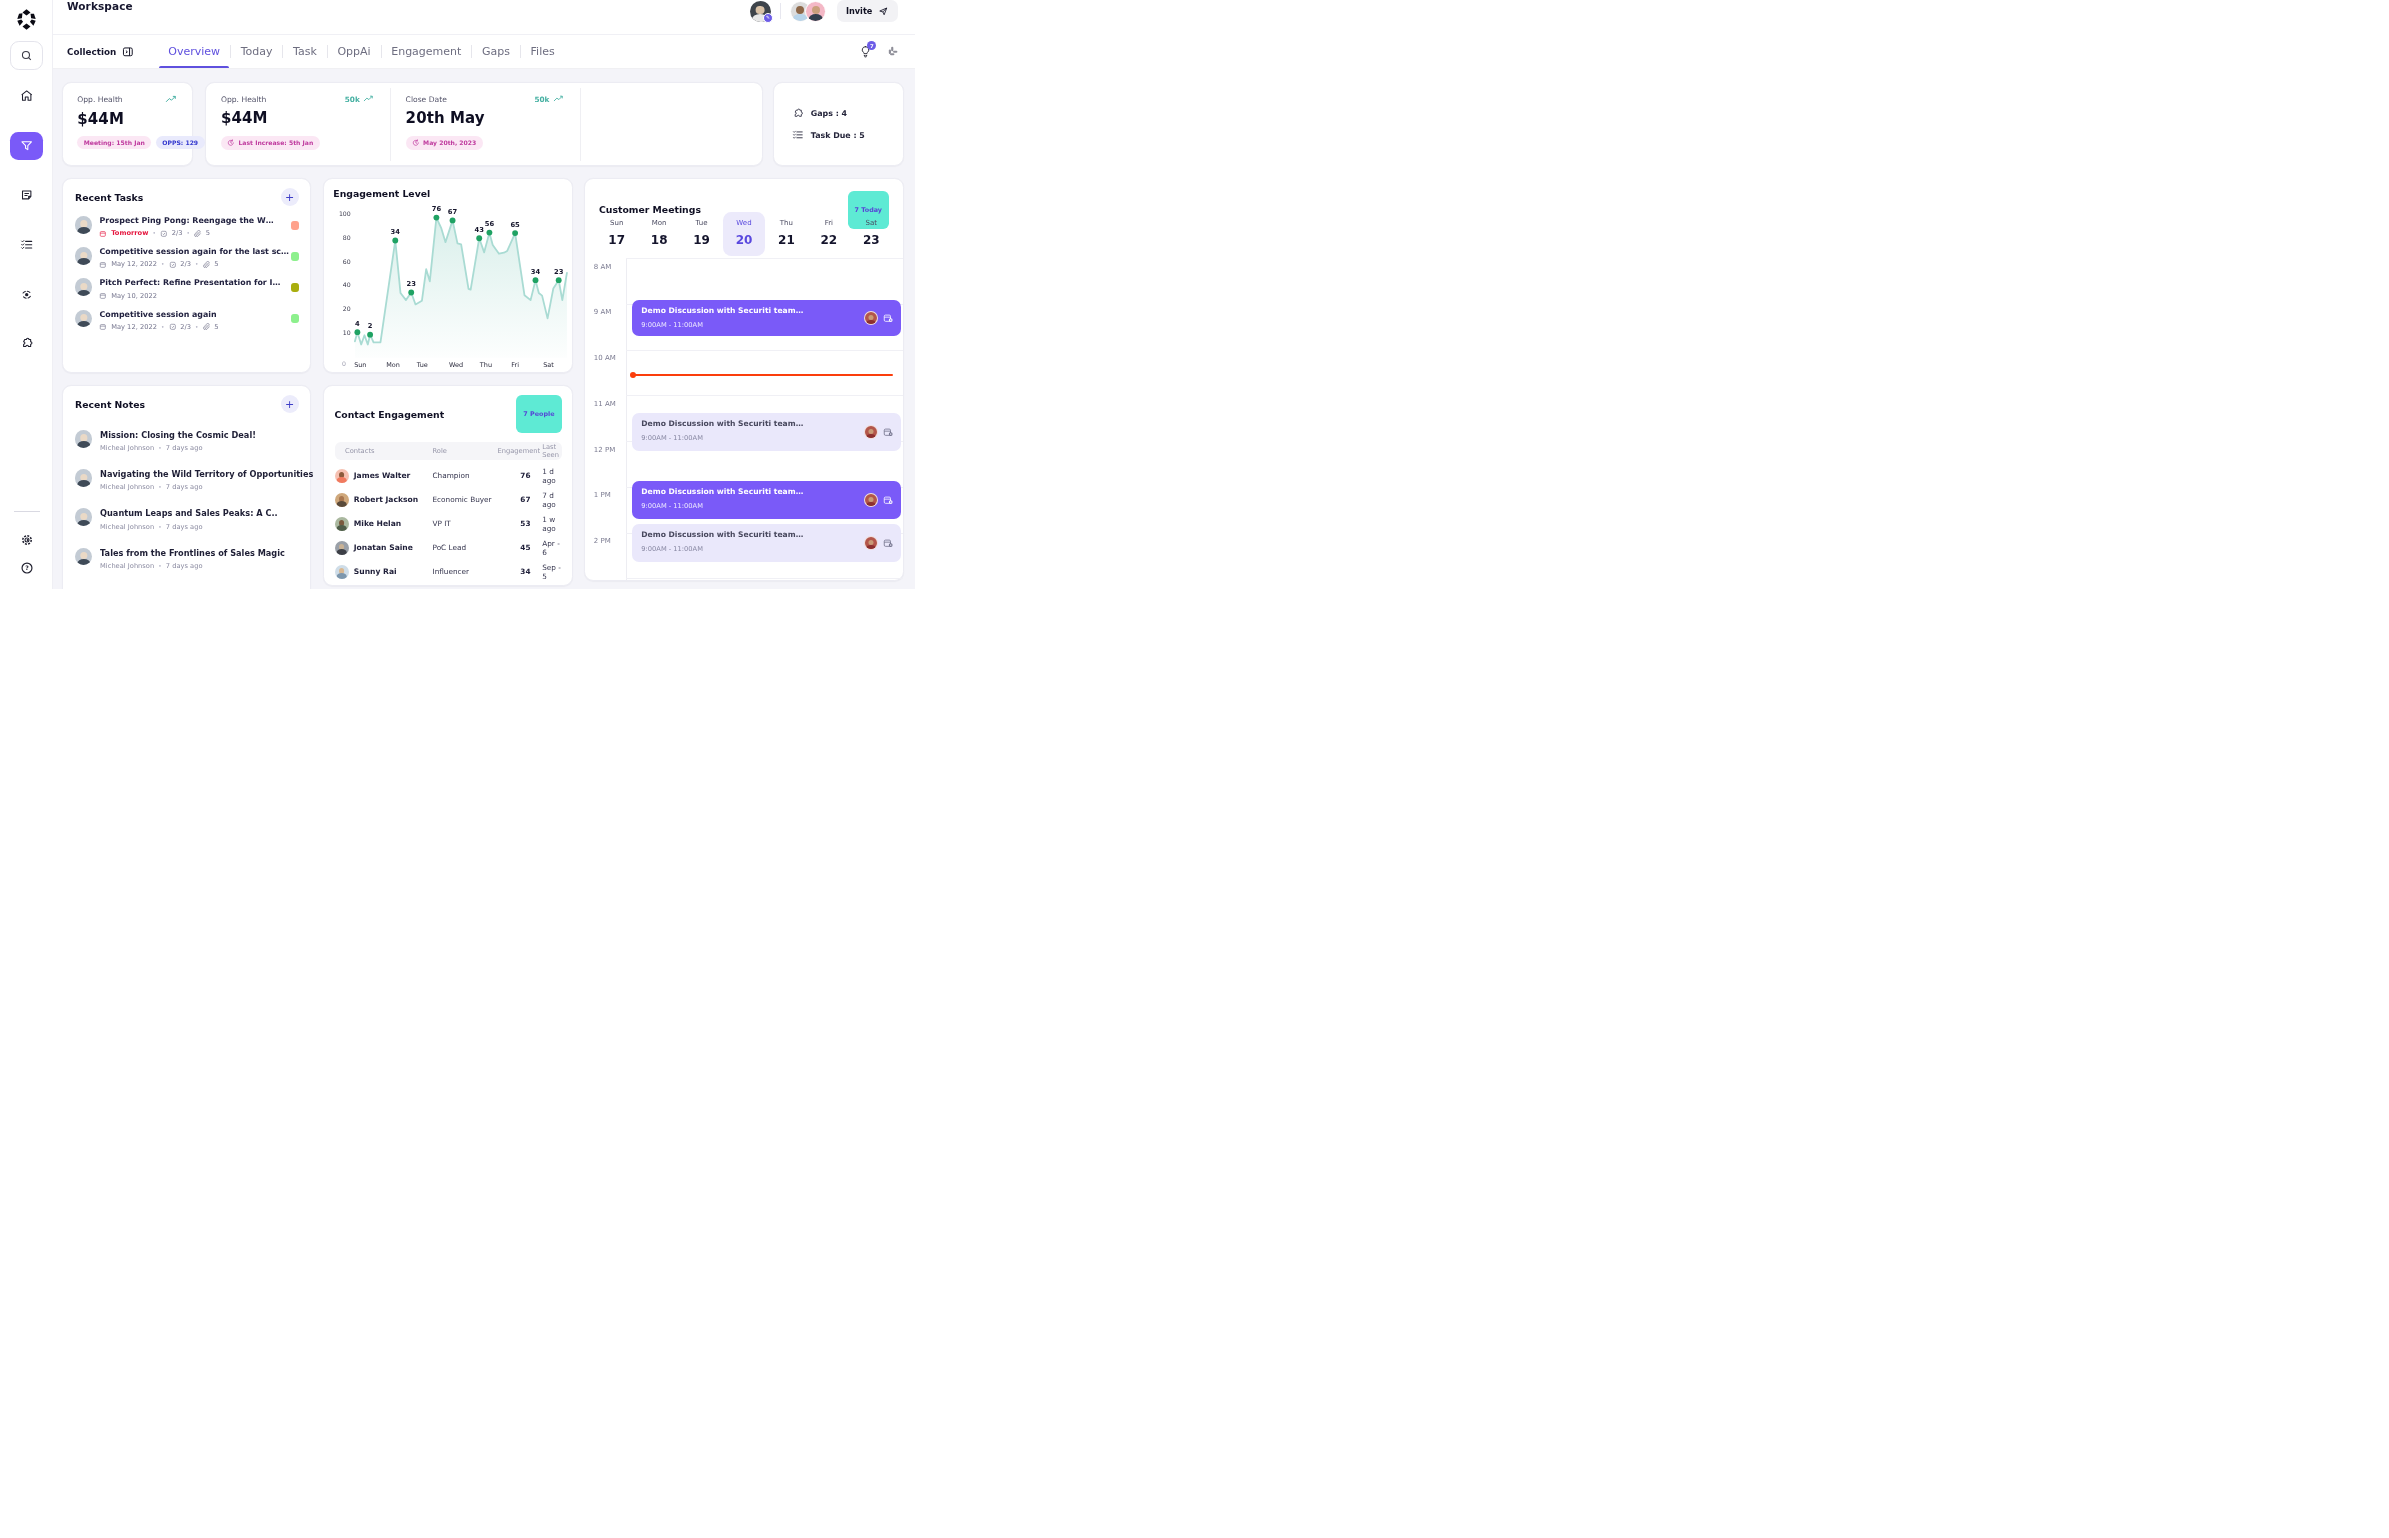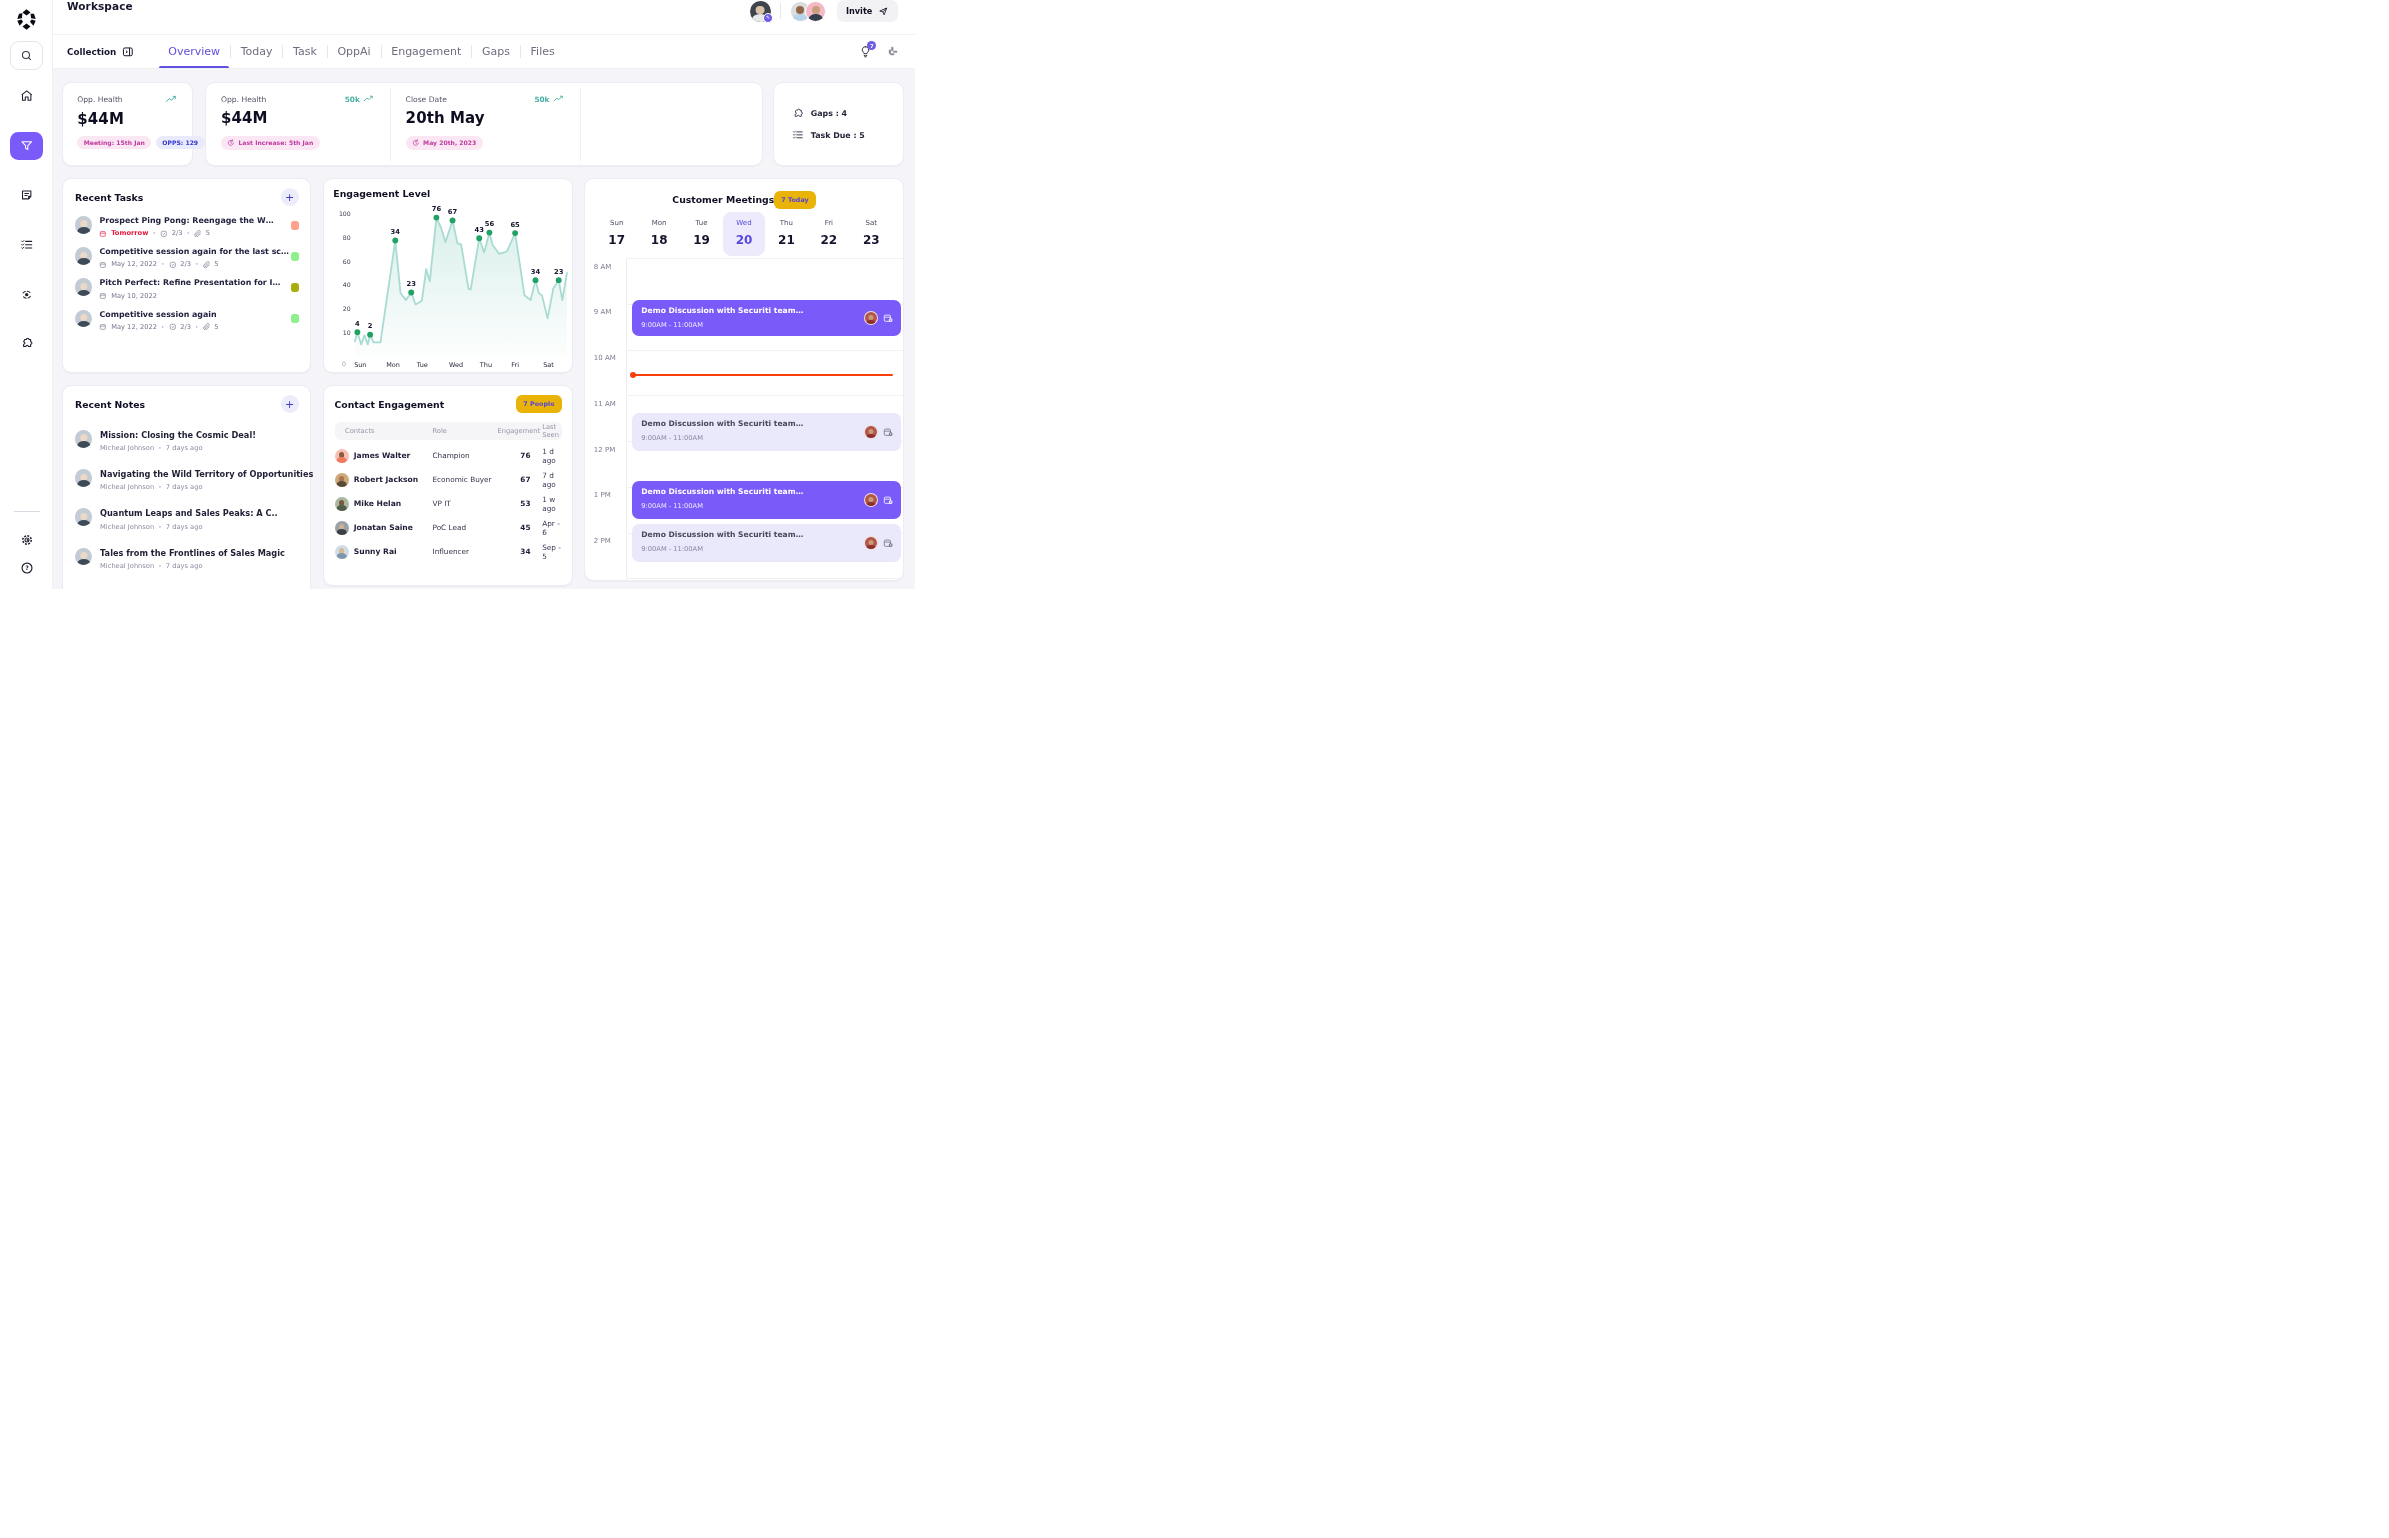--- a/index.html
+++ b/index.html
@@ -95,22 +95,22 @@
   .kpi-vsep { width:0.6px; background:#EFEFF3; margin:4.7px 0; }
   .side-kpi { display:flex; flex-direction:column; justify-content:center; gap:10px; padding:11.7px 17.5px; }
   .side-kpi-row { display:flex; align-items:center; gap:7.6px; font-size:7.9px; font-weight:700; color:#24243A; }
 
   
   .card-head { display:flex; align-items:center; justify-content:space-between; }
   .card-title { font-size:9.3px; font-weight:800; color:#101024; }
   .plus-btn { width:18px; height:18px; border-radius:50%; background:#ECECFB; border:none;
     color:#3D3DC7; font-size:11px; line-height:1; cursor:pointer; display:flex;
     align-items:center; justify-content:center; font-family:inherit; }
-  .mini-pill { background:#eab308; color:#5646D6; font-size:6.4px; font-weight:700;
-    border-radius:5.8px; padding:5px 7px; }
+  .mini-pill { background:#5eead4; color:#5646D6; font-size:6.4px; font-weight:700;
+    border-radius:5.8px; padding:15px 7px; }
 
   
   .task-item { display:flex; align-items:flex-start; margin-top:10px; cursor:pointer; }
   .task-item .av { width:17.5px; height:17.5px; }
   .task-body { margin-left:7px; flex:1; min-width:0; }
   .task-title { font-size:7.9px; font-weight:600; color:#222240; white-space:nowrap; }
   .task-meta { display:flex; align-items:center; gap:4.1px; margin-top:4.1px; font-size:6.7px; color:#73738C; }
   .task-meta .urgent { color:#E5173F; font-weight:600; }
   .dot-sep { color:#B9B9C9; font-size:5.8px; }
   .status-dot { width:7.6px; height:8.8px; border-radius:2.9px; margin-top:4.7px; flex:none; }
@@ -533,21 +533,21 @@
         <circle cx="315.8" cy="58.7" r="5.2" fill="#1FA263"></circle>
         <text x="315.8" y="47.7" text-anchor="middle" font-size="12" font-weight="bold" fill="#16162C">65</text>
         <circle cx="352" cy="142.3" r="5.2" fill="#1FA263"></circle>
         <text x="352" y="131.3" text-anchor="middle" font-size="12" font-weight="bold" fill="#16162C">34</text>
         <circle cx="393.2" cy="142.3" r="5.2" fill="#1FA263"></circle>
         <text x="393.2" y="131.3" text-anchor="middle" font-size="12" font-weight="bold" fill="#16162C">23</text>
       </svg>
   </section>
 
   <section class="card" style="left:531px; top:109px; width:320px; height:403px;">
-    <div class="card-head" style="padding:11.7px 14px 0 14px;justify-content:center;">
+    <div class="card-head" style="padding:11.7px 14px 0 14px;">
       <span class="card-title">Customer Meetings</span>
       <span class="mini-pill">7 Today</span>
     </div>
     <div class="week">
       <div class="day-col">
         <span class="day-name">Sun</span>
           <span class="day-date">17</span>
       </div>
       <div class="day-col">
         <span class="day-name">Mon</span>

